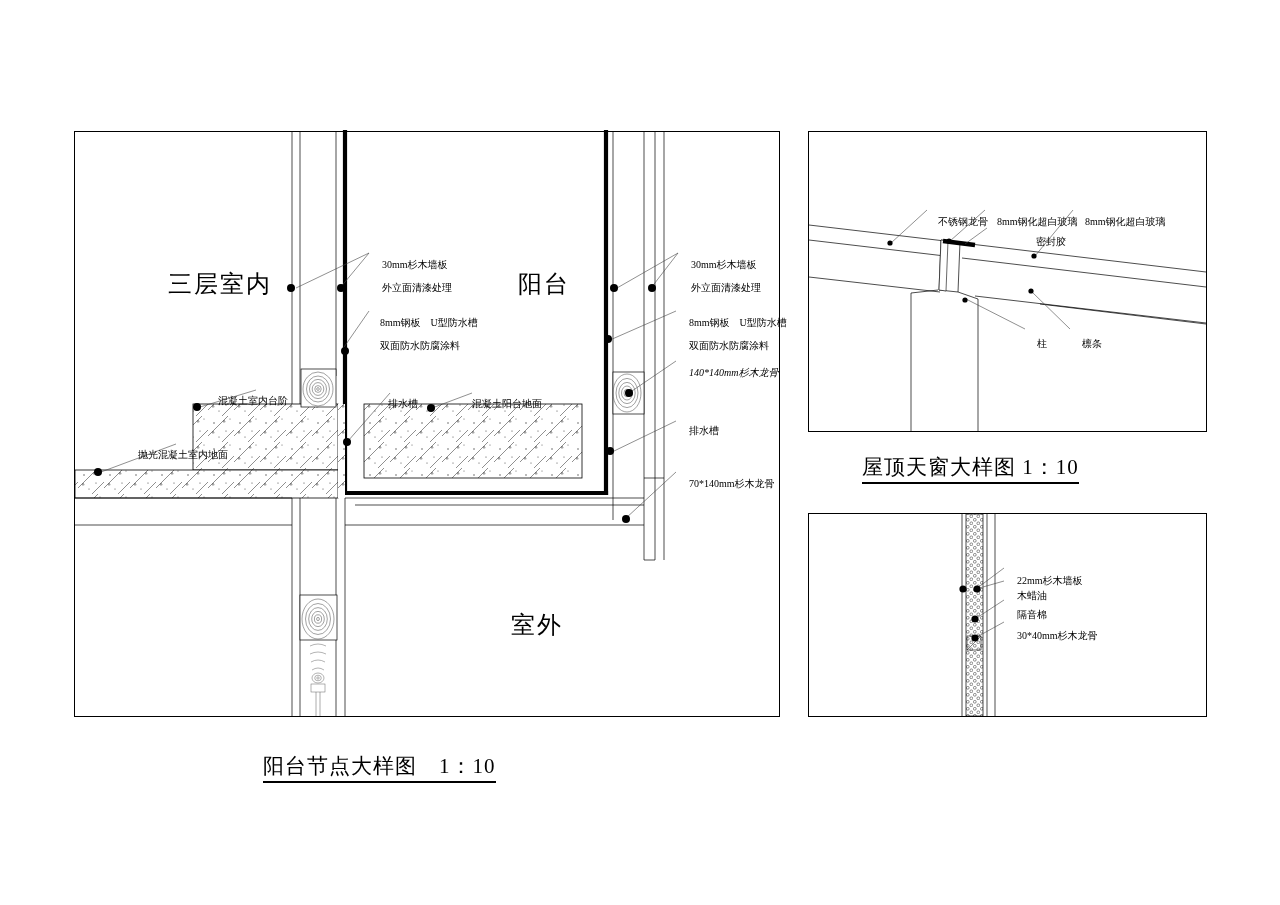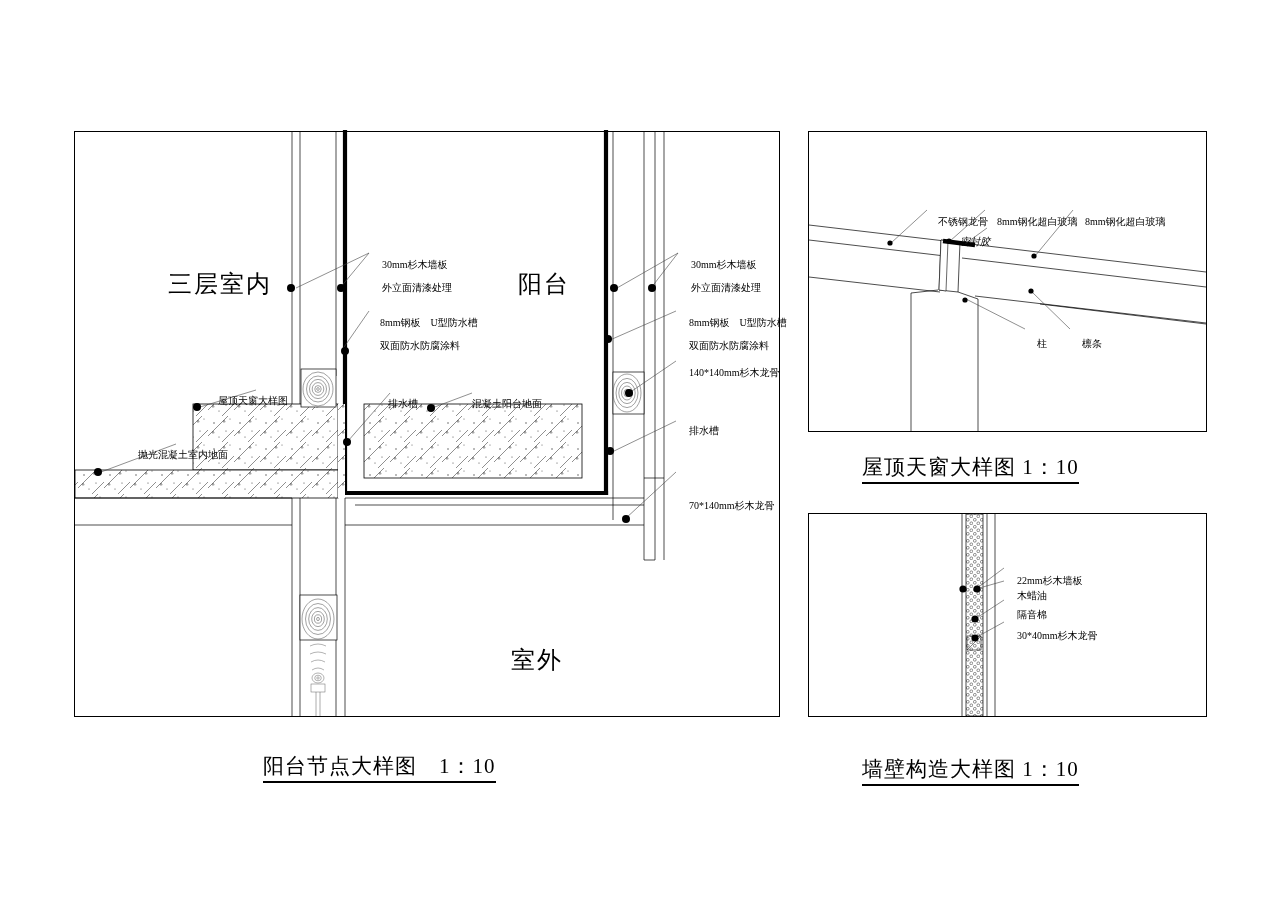--- a/index.html
+++ b/index.html
@@ -314,70 +314,70 @@
         <circle cx="977" cy="589" r="3.6"></circle>
         <circle cx="975" cy="619" r="3.6"></circle>
         <circle cx="975" cy="638" r="3.6"></circle>
       </g>
 
     </g>
   </svg>
 
   <div class="room-label" style="left:168px; top:268px;">三层室内</div>
   <div class="room-label" style="left:518px; top:268px;">阳台</div>
-  <div class="room-label" style="left:511px; top:609px;margin-top:35px;">室外</div>
+  <div class="room-label" style="left:511px; top:609px;">室外</div>
 
   <div class="ann" style="left:372px; top:247px;">
     <span class="u">30mm杉木墙板</span><br>
     <span>外立面清漆处理</span>
   </div>
   <div class="ann" style="left:370px; top:305px;">
     <span class="u">8mm钢板　U型防水槽</span><br>
     <span>双面防水防腐涂料</span>
   </div>
   <div class="ann" style="left:681px; top:247px;">
     <span class="u">30mm杉木墙板</span><br>
     <span>外立面清漆处理</span>
   </div>
   <div class="ann" style="left:679px; top:305px;">
     <span class="u">8mm钢板　U型防水槽</span><br>
     <span>双面防水防腐涂料</span>
   </div>
-  <div class="ann" style="left:679px; top:355px;">
+  <div class="ann" style="left:679px; top:355px;font-style:italic;">
     <span class="u">140*140mm杉木龙骨</span>
   </div>
   <div class="ann" style="left:679px; top:413px;">
     <span class="u">排水槽</span>
   </div>
-  <div class="ann" style="left:679px; top:488px;">
+  <div class="ann" style="left:679px; top:466px;">
     <span class="u">70*140mm杉木龙骨</span>
   </div>
   <div class="ann" style="left:208px; top:383px;">
-    <span class="u">屋顶天窗大样图</span>
+    <span class="u">混凝土室内台阶</span>
   </div>
   <div class="ann" style="left:128px; top:437px;">
     <span class="u">抛光混凝土室内地面</span>
   </div>
   <div class="ann" style="left:378px; top:386px;">
     <span class="u">排水槽</span>
   </div>
   <div class="ann" style="left:462px; top:386px;">
     <span class="u">混凝土阳台地面</span>
   </div>
 
   <div class="ann" style="left:928px; top:204px;">
     <span class="u">不锈钢龙骨</span>
   </div>
   <div class="ann" style="left:987px; top:204px;">
     <span class="u">8mm钢化超白玻璃</span>
   </div>
   <div class="ann" style="left:1075px; top:204px;">
     <span class="u">8mm钢化超白玻璃</span>
   </div>
-  <div class="ann" style="left:950px; top:224px;font-style:italic;">
+  <div class="ann" style="left:1026px; top:224px;">
     <span class="u">密封胶</span>
   </div>
   <div class="ann" style="left:1027px; top:326px;">
     <span class="u">柱</span>
   </div>
   <div class="ann" style="left:1072px; top:326px;">
     <span class="u">檩条</span>
   </div>
 
   <div class="ann" style="left:1007px; top:563px;text-align:center;">
@@ -388,15 +388,14 @@
   </div>
   <div class="ann" style="left:1007px; top:597px;">
     <span>隔音棉</span>
   </div>
   <div class="ann" style="left:1007px; top:618px;">
     <span class="u">30*40mm杉木龙骨</span>
   </div>
 
   <div class="fig-title" style="left:263px; top:752px;">阳台节点大样图　1：10</div>
   <div class="fig-title" style="left:862px; top:453px;">屋顶天窗大样图 1：10</div>
-  <div class="fig-title" style="left:862px; top:755px;">墙壁构造大样图 1：10</div>
 
 </div>
 
 </body></html>

